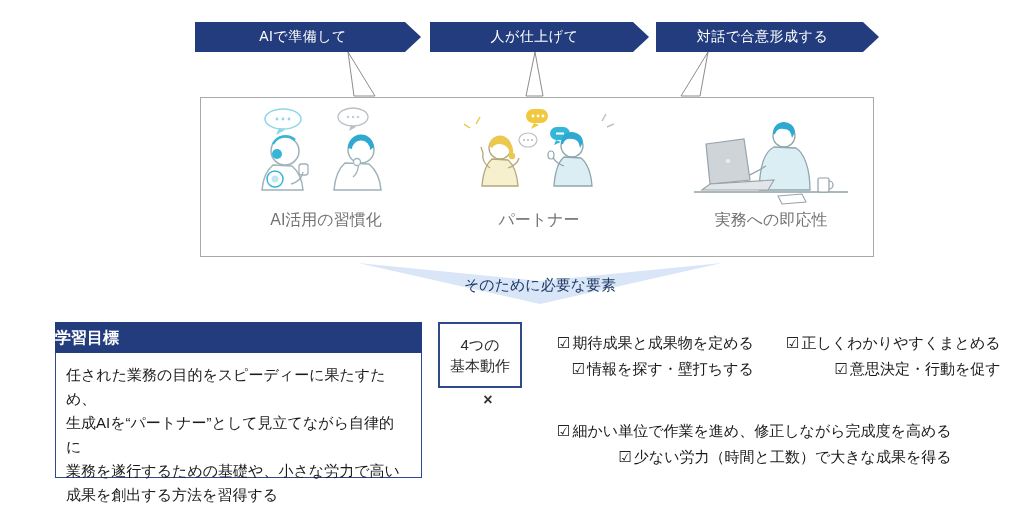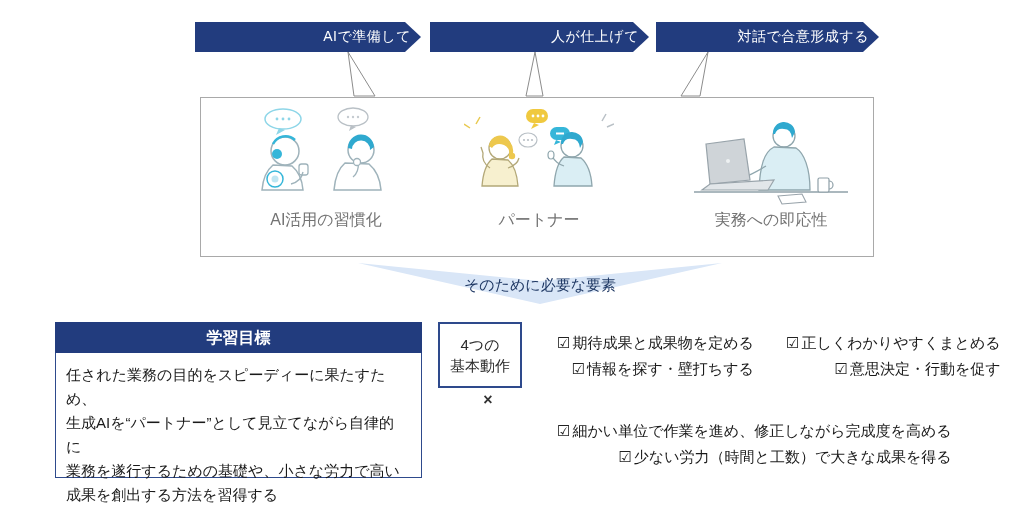--- a/index.html
+++ b/index.html
@@ -1,21 +1,21 @@
 <!DOCTYPE html>
 <html><head>
 <meta charset="utf-8">
 <style>
   html,body{margin:0;padding:0;background:#fff;}
   body{font-family:"Liberation Sans","DejaVu Sans",sans-serif;}
   .slide{position:relative;width:1024px;height:510px;background:#fff;overflow:hidden;}
 
   
   .step-arrow{position:absolute;top:22px;height:30px;background:#223c7e;color:#fff;
-    display:flex;align-items:center;justify-content:flex-end;font-size:14px;letter-spacing:.5px;
+    display:flex;align-items:center;justify-content:center;font-size:14px;letter-spacing:.5px;
     clip-path:polygon(0 0,calc(100% - 16px) 0,100% 50%,calc(100% - 16px) 100%,0 100%);
     padding-right:10px;box-sizing:border-box;}
   .step1{left:195px;width:226px;}
   .step2{left:430px;width:219px;}
   .step3{left:656px;width:223px;}
 
   
   .svg-layer{position:absolute;left:0;top:0;width:1024px;height:510px;pointer-events:none;}
 
   
@@ -25,21 +25,21 @@
   .outcome-item .pic{display:block;margin:0 auto;}
   .outcome-label{margin-top:4px;font-size:16px;font-weight:500;color:#737373;}
   .oc1{left:30px;} .oc2{left:243px;} .oc3{left:475px;}
 
   .funnel-label{position:absolute;left:415px;top:276px;width:250px;text-align:center;
     font-size:15px;font-weight:500;color:#1f3864;}
 
   
   .goal-box{position:absolute;left:55px;top:322px;width:367px;}
   .goal-header{background:#223c7e;color:#fff;font-size:16px;font-weight:bold;
-    text-align:center;height:31px;line-height:31px;}
+    text-align:left;height:31px;line-height:31px;}
   .goal-body{border:1px solid #2e4a8c;border-top:none;background:#fff;color:#1a1a1a;
     font-size:15px;line-height:24px;padding:10px 14px 12px 10px;white-space:pre-line;
     box-sizing:border-box;height:125px;}
 
   
   .factor-box{position:absolute;left:438px;width:84px;border:2px solid #2e4a8c;background:#fff;
     display:flex;align-items:center;justify-content:center;text-align:center;
     font-size:15px;color:#2b2b2b;white-space:pre-line;line-height:21px;box-sizing:border-box;}
   .fb1{top:322px;height:66px;}
   .fb2{top:413px;height:65px;}

